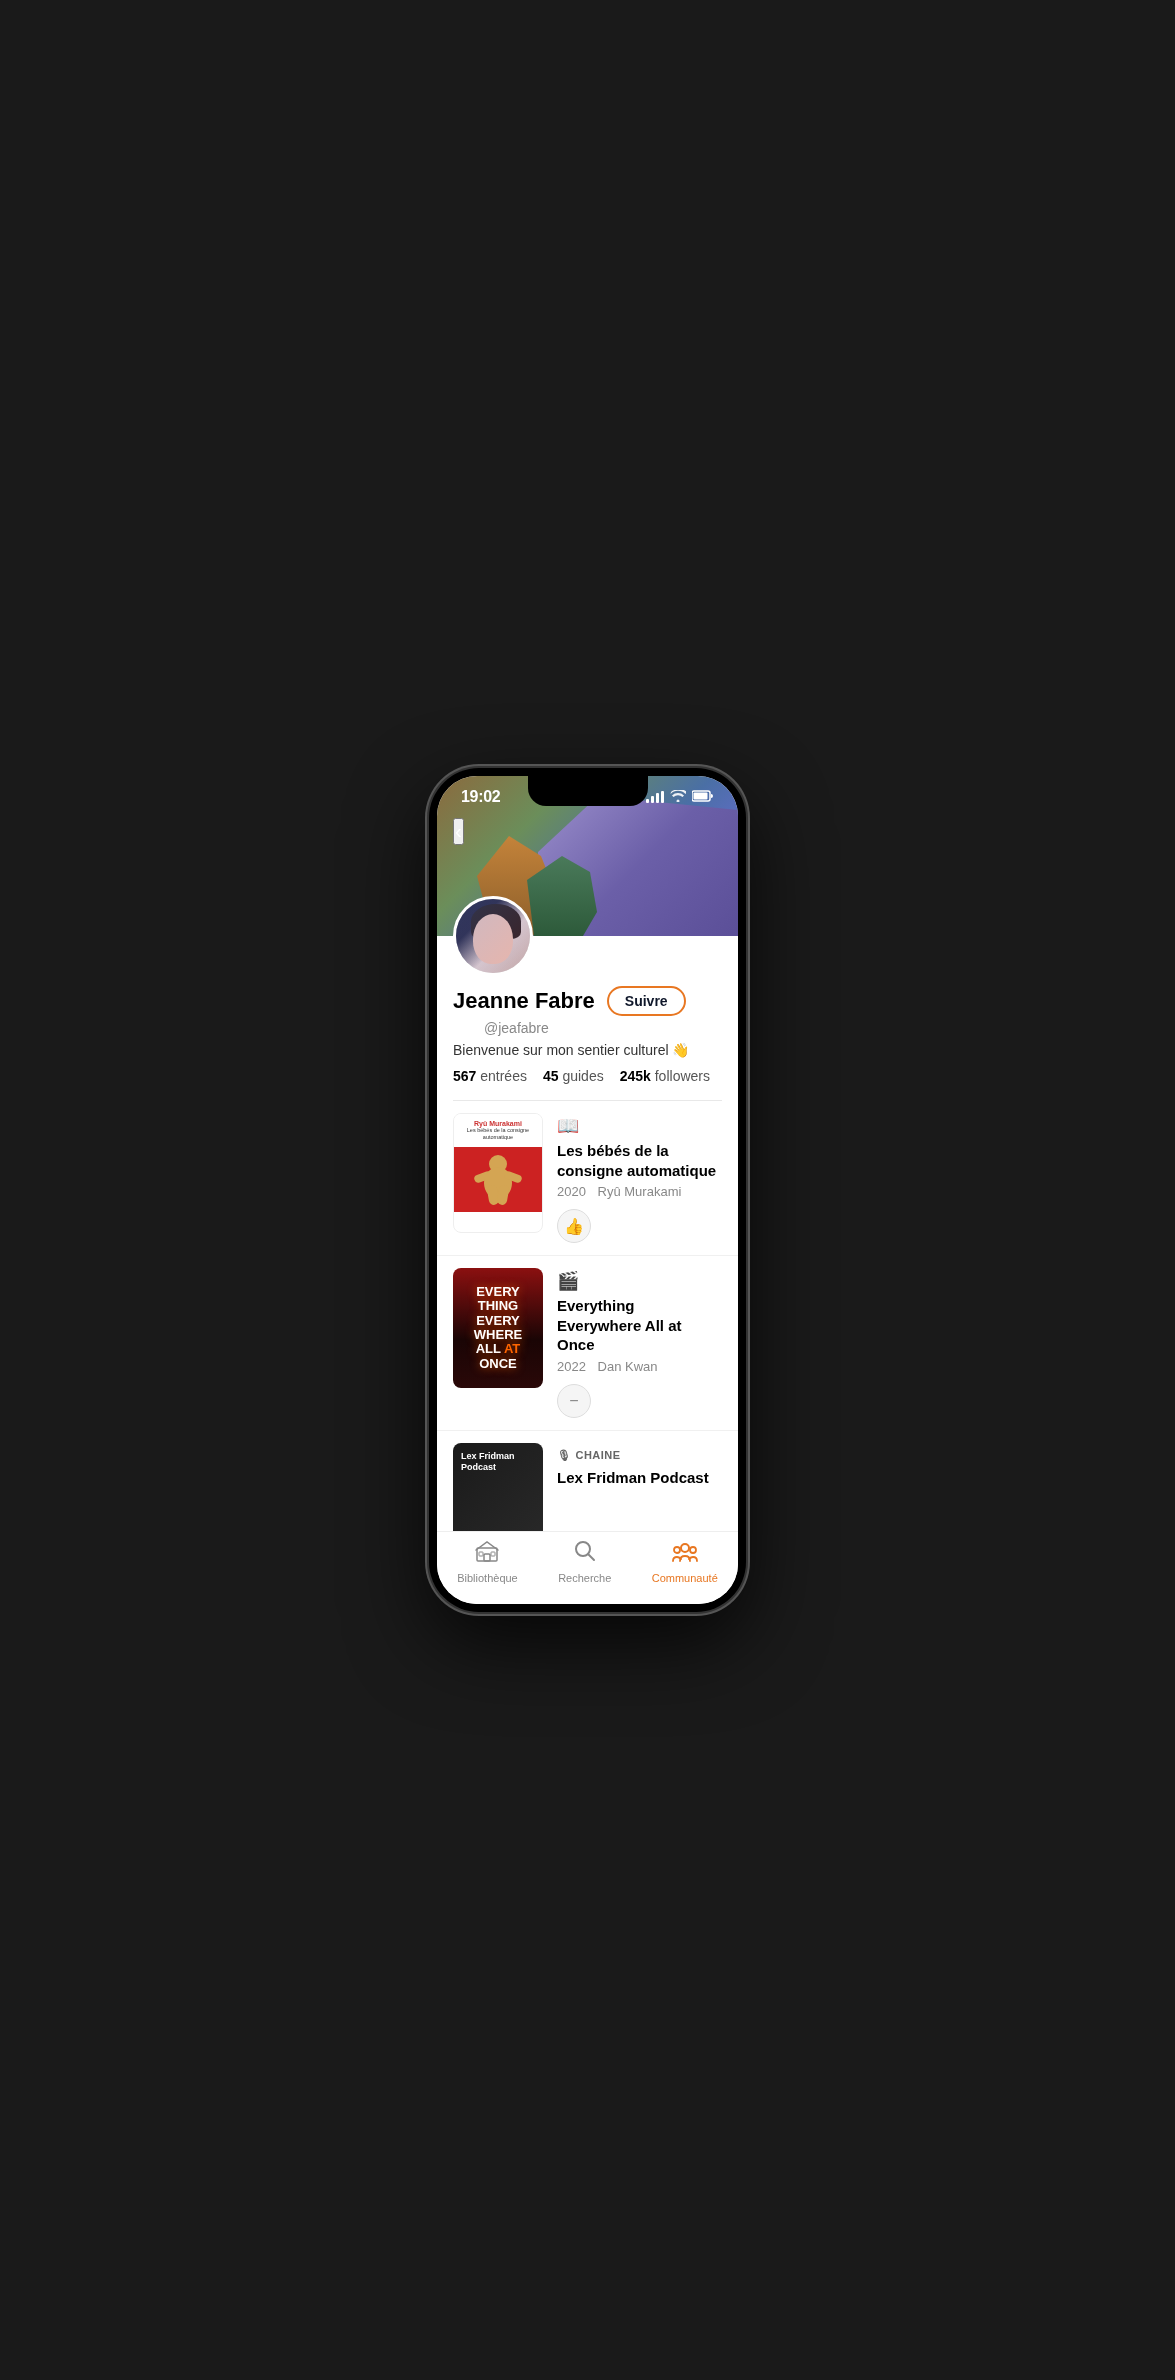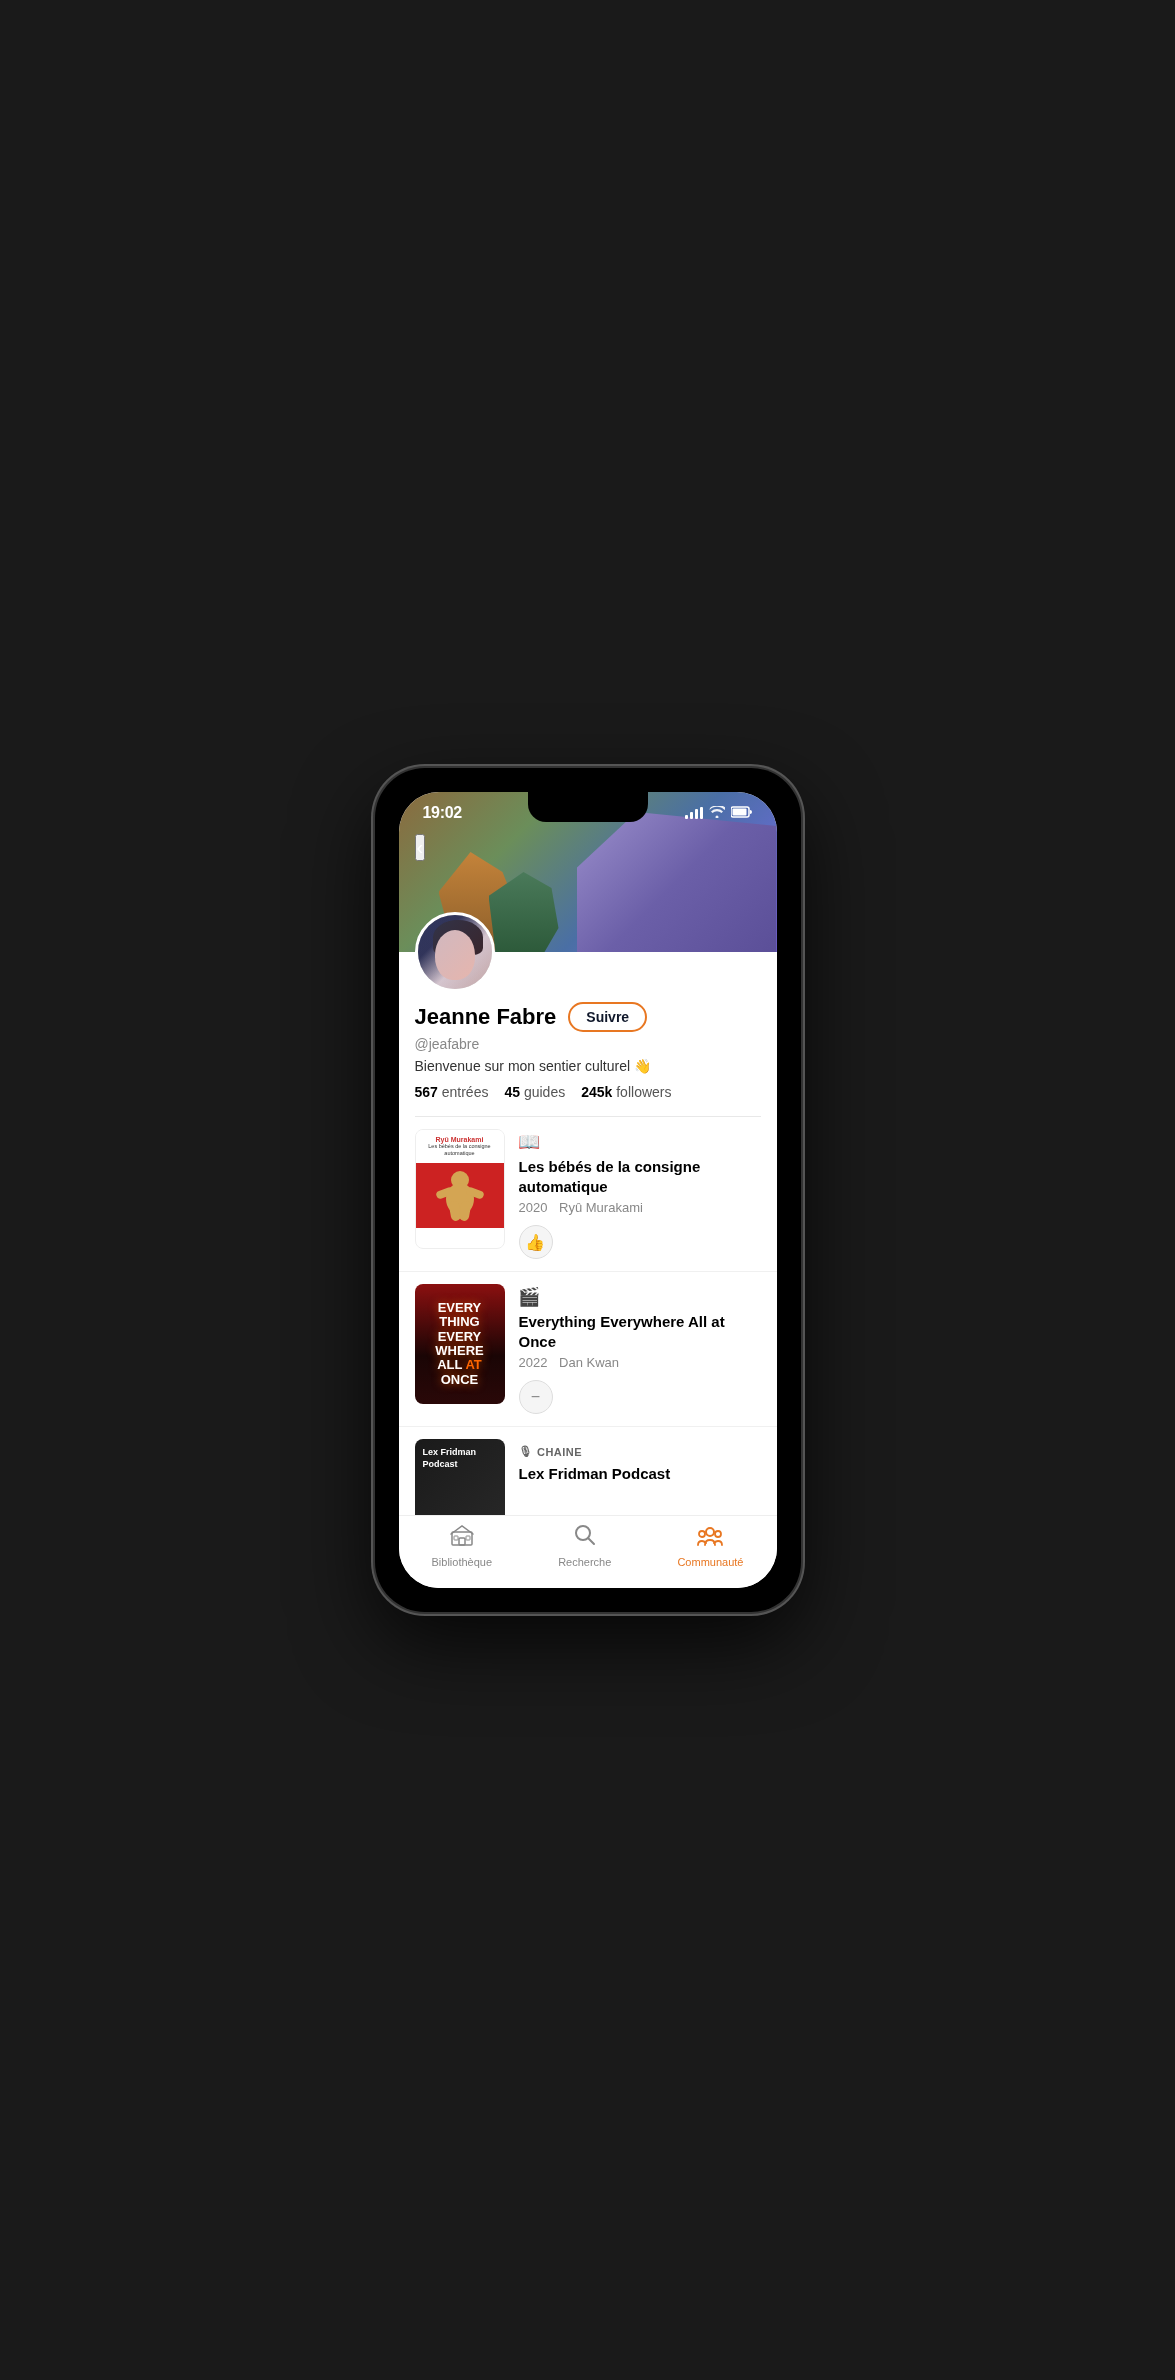--- a/index.html
+++ b/index.html
@@ -5,25 +5,25 @@
     * { box-sizing: border-box; margin: 0; padding: 0; }
     body {
       background: #1a1a1a;
       display: flex;
       justify-content: center;
       align-items: center;
       min-height: 100vh;
       font-family: -apple-system, BlinkMacSystemFont, 'Helvetica Neue', Arial, sans-serif;
     }
     .phone-frame {
-      width: 426px;
+      width: 317px;
       height: 844px;
       background: #000;
       border-radius: 50px;
-      padding: 24px;
+      padding: 8px;
       box-shadow: 0 0 0 2px #333, 0 0 0 4px #555, 0 30px 80px rgba(0,0,0,0.8);
       position: relative;
       overflow: hidden;
     }
     .phone-screen {
       width: 100%;
       height: 100%;
       border-radius: 40px;
       overflow: hidden;
       background: #fff;
@@ -196,20 +196,21 @@
       padding: 5px 16px;
       border-radius: 20px;
       font-size: 14px;
       font-weight: 600;
       cursor: pointer;
     }
     .profile-handle {
       font-size: 14px;
       color: #888;
       margin-bottom: 6px;
+      margin-left: 31px;
     }
     .profile-bio {
       font-size: 14px;
       color: #333;
       margin-bottom: 10px;
     }
     .profile-stats {
       display: flex;
       gap: 16px;
       font-size: 14px;

